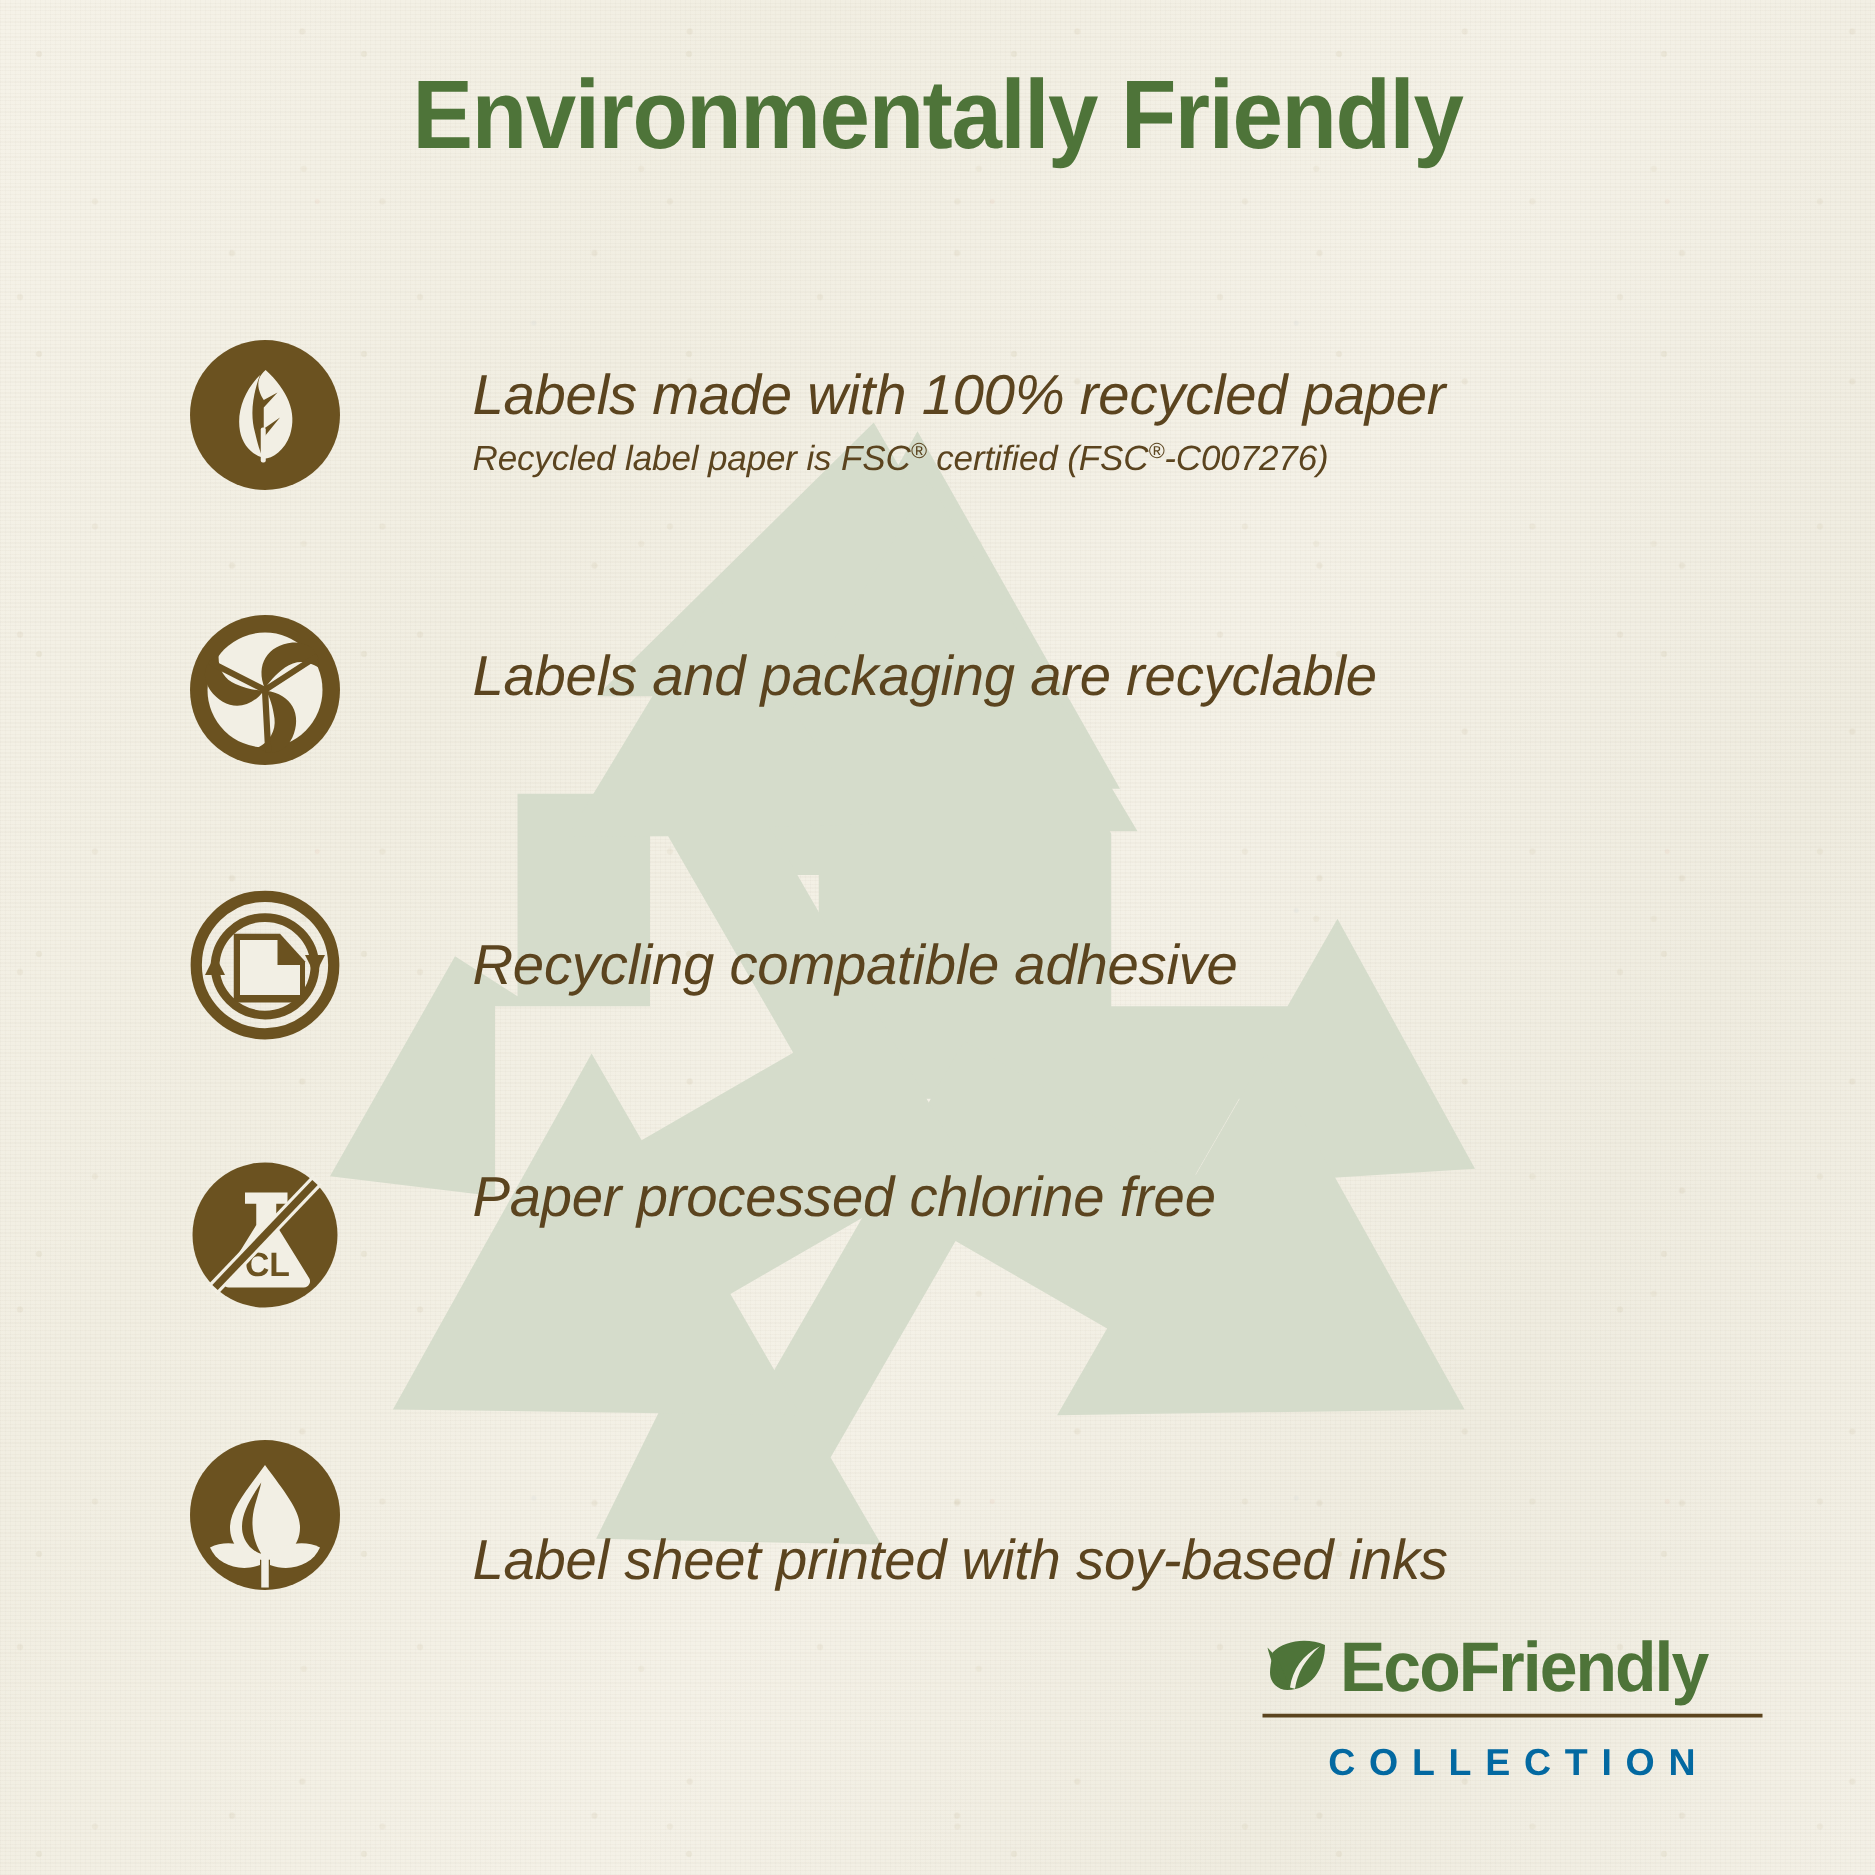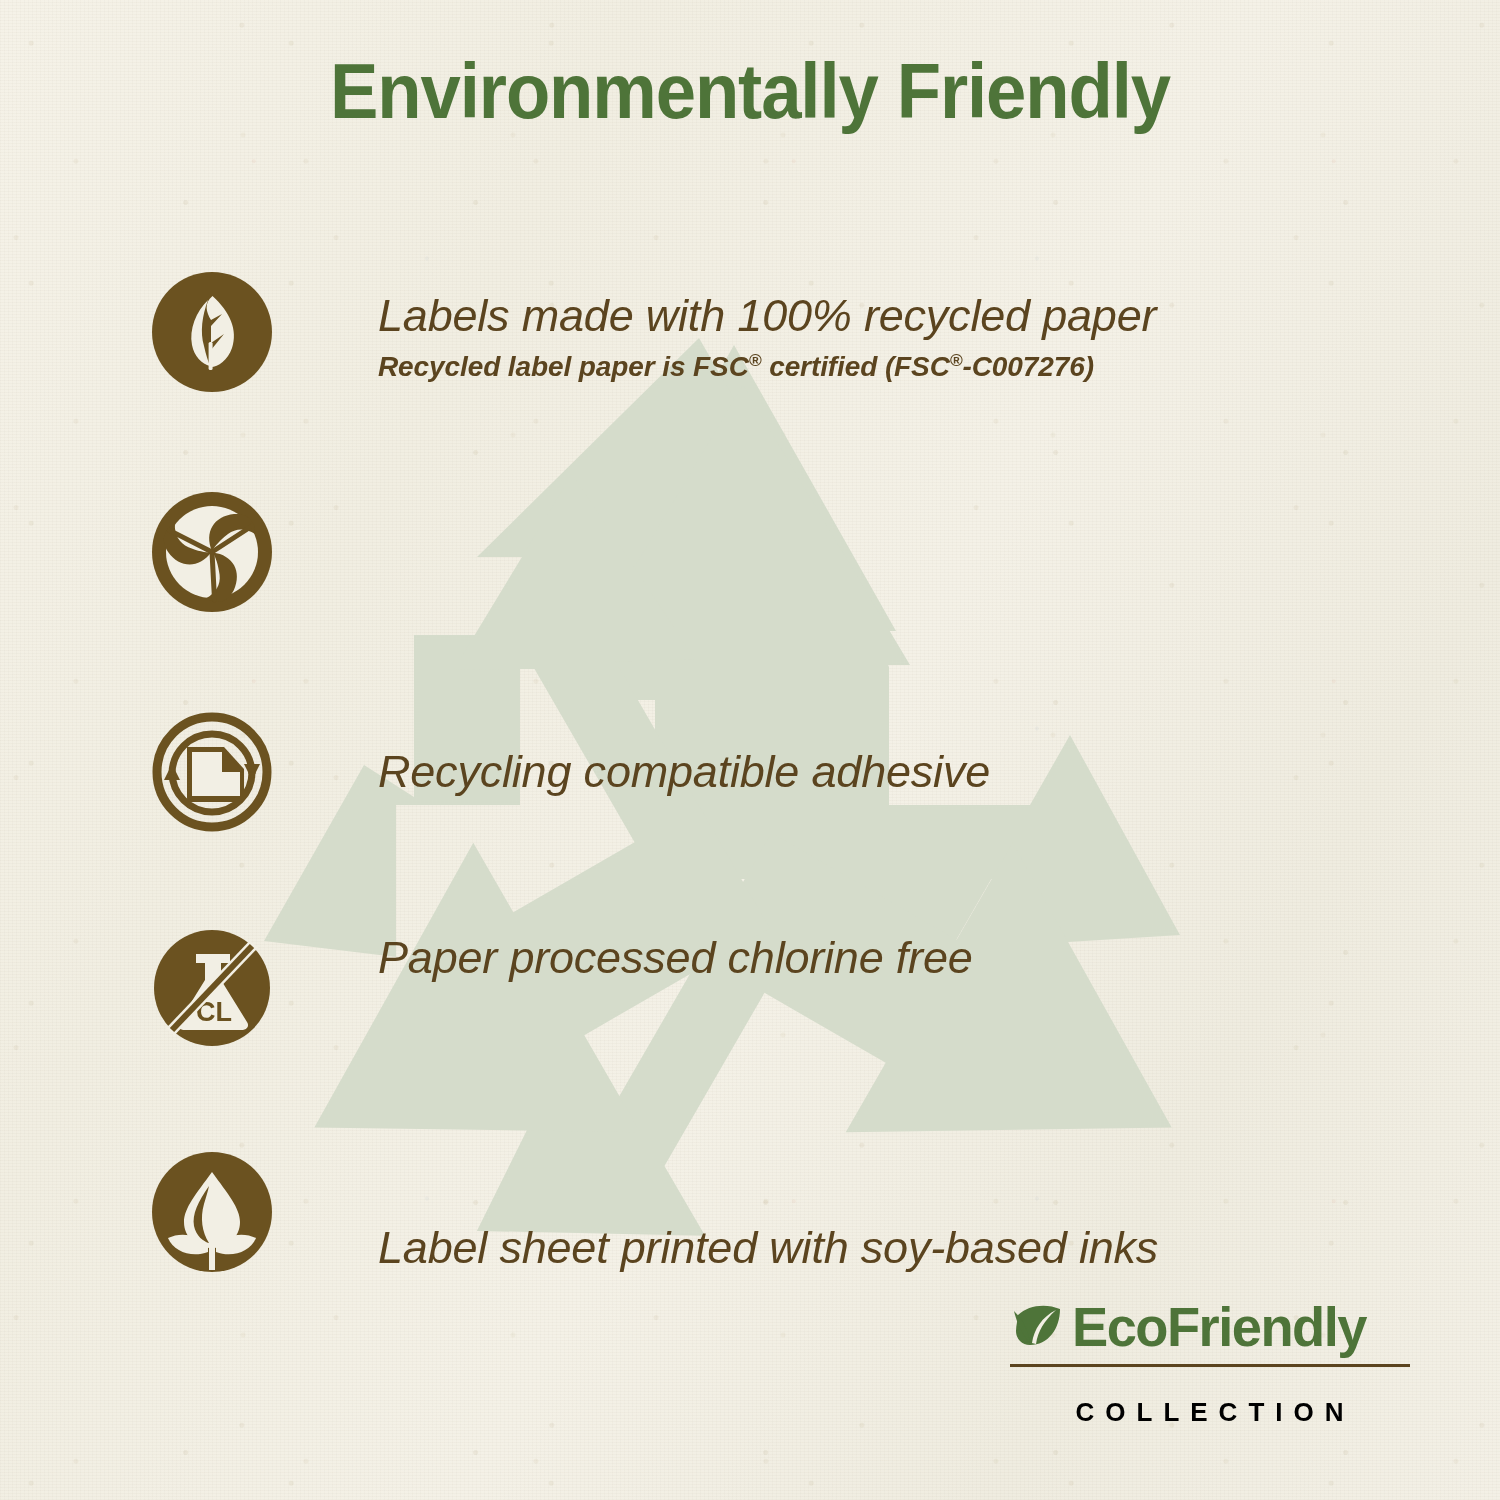--- a/index.html
+++ b/index.html
@@ -73,42 +73,42 @@
     line-height:1.06;
     letter-spacing:-.2px;
     white-space:nowrap;
     font-family:"Liberation Sans","DejaVu Sans",sans-serif;
     font-style:italic;
   }
   .sub{
     color:#5b441f;
     font-size:28px;
     font-style:italic;
-    font-weight:700;
+    font-weight:400;
     line-height:1.25;
     margin-top:9px;
     white-space:nowrap;
     letter-spacing:-.1px;
     font-family:"Liberation Sans","DejaVu Sans",sans-serif;
   }
   .sub sup{font-size:.62em;vertical-align:.55em;}
 
   
   #logo{position:absolute;right:90px;bottom:72px;width:400px;text-align:center;}
   #logo-top{display:flex;align-items:flex-start;justify-content:flex-start;gap:6px;}
   #logo-leaf{width:56px;height:56px;flex:0 0 auto;}
   #logo-word{
     color:#4e7439;font-size:56px;font-weight:700;letter-spacing:-1.6px;
     font-family:"Liberation Sans","DejaVu Sans",sans-serif;line-height:1;
     transform:scaleX(.97);transform-origin:left center;
   }
   #logo-rule{height:3px;background:#5b441f;margin:9px 0 0 0;width:100%;}
   #logo-sub{
-    color:#000000;font-size:26px;font-weight:700;letter-spacing:11px;
-    margin-top:30px;padding-left:10px;
+    color:#0369a1;font-size:30px;font-weight:700;letter-spacing:11px;
+    margin-top:20px;padding-left:10px;
     font-family:"Liberation Sans","DejaVu Sans",sans-serif;
   }
 </style>
 </head>
 <body>
 
 <div id="paper"></div>
 <div id="grain"></div>
 
 <div id="watermark">
@@ -304,20 +304,21 @@
                    C 94 36, 84 36, 76 42
                    C 68 48, 63 54, 60 59 Z" transform="rotate(240 60 60)"></path>
 
           <path d="M60 60 L100 34" stroke="#6b5220" stroke-width="5" stroke-linecap="round" fill="none" transform="rotate(0 60 60)"></path>
           <path d="M60 60 L100 34" stroke="#6b5220" stroke-width="5" stroke-linecap="round" fill="none" transform="rotate(120 60 60)"></path>
           <path d="M60 60 L100 34" stroke="#6b5220" stroke-width="5" stroke-linecap="round" fill="none" transform="rotate(240 60 60)"></path>
         </g>
       </svg>
     </div>
     <div class="texts" style="top:517px;">
+      <div class="headline">Labels and packaging are recyclable</div>
     </div>
   </div>
 
   <div class="row" style="top:0;">
     <div class="icon-wrap" style="top:712px;">
       <svg viewBox="0 0 120 120">
 
         <circle cx="60" cy="60" r="55" fill="none" stroke="#6b5220" stroke-width="9"></circle>
 
         <g fill="none" stroke="#6b5220" stroke-width="7" stroke-linecap="butt">

